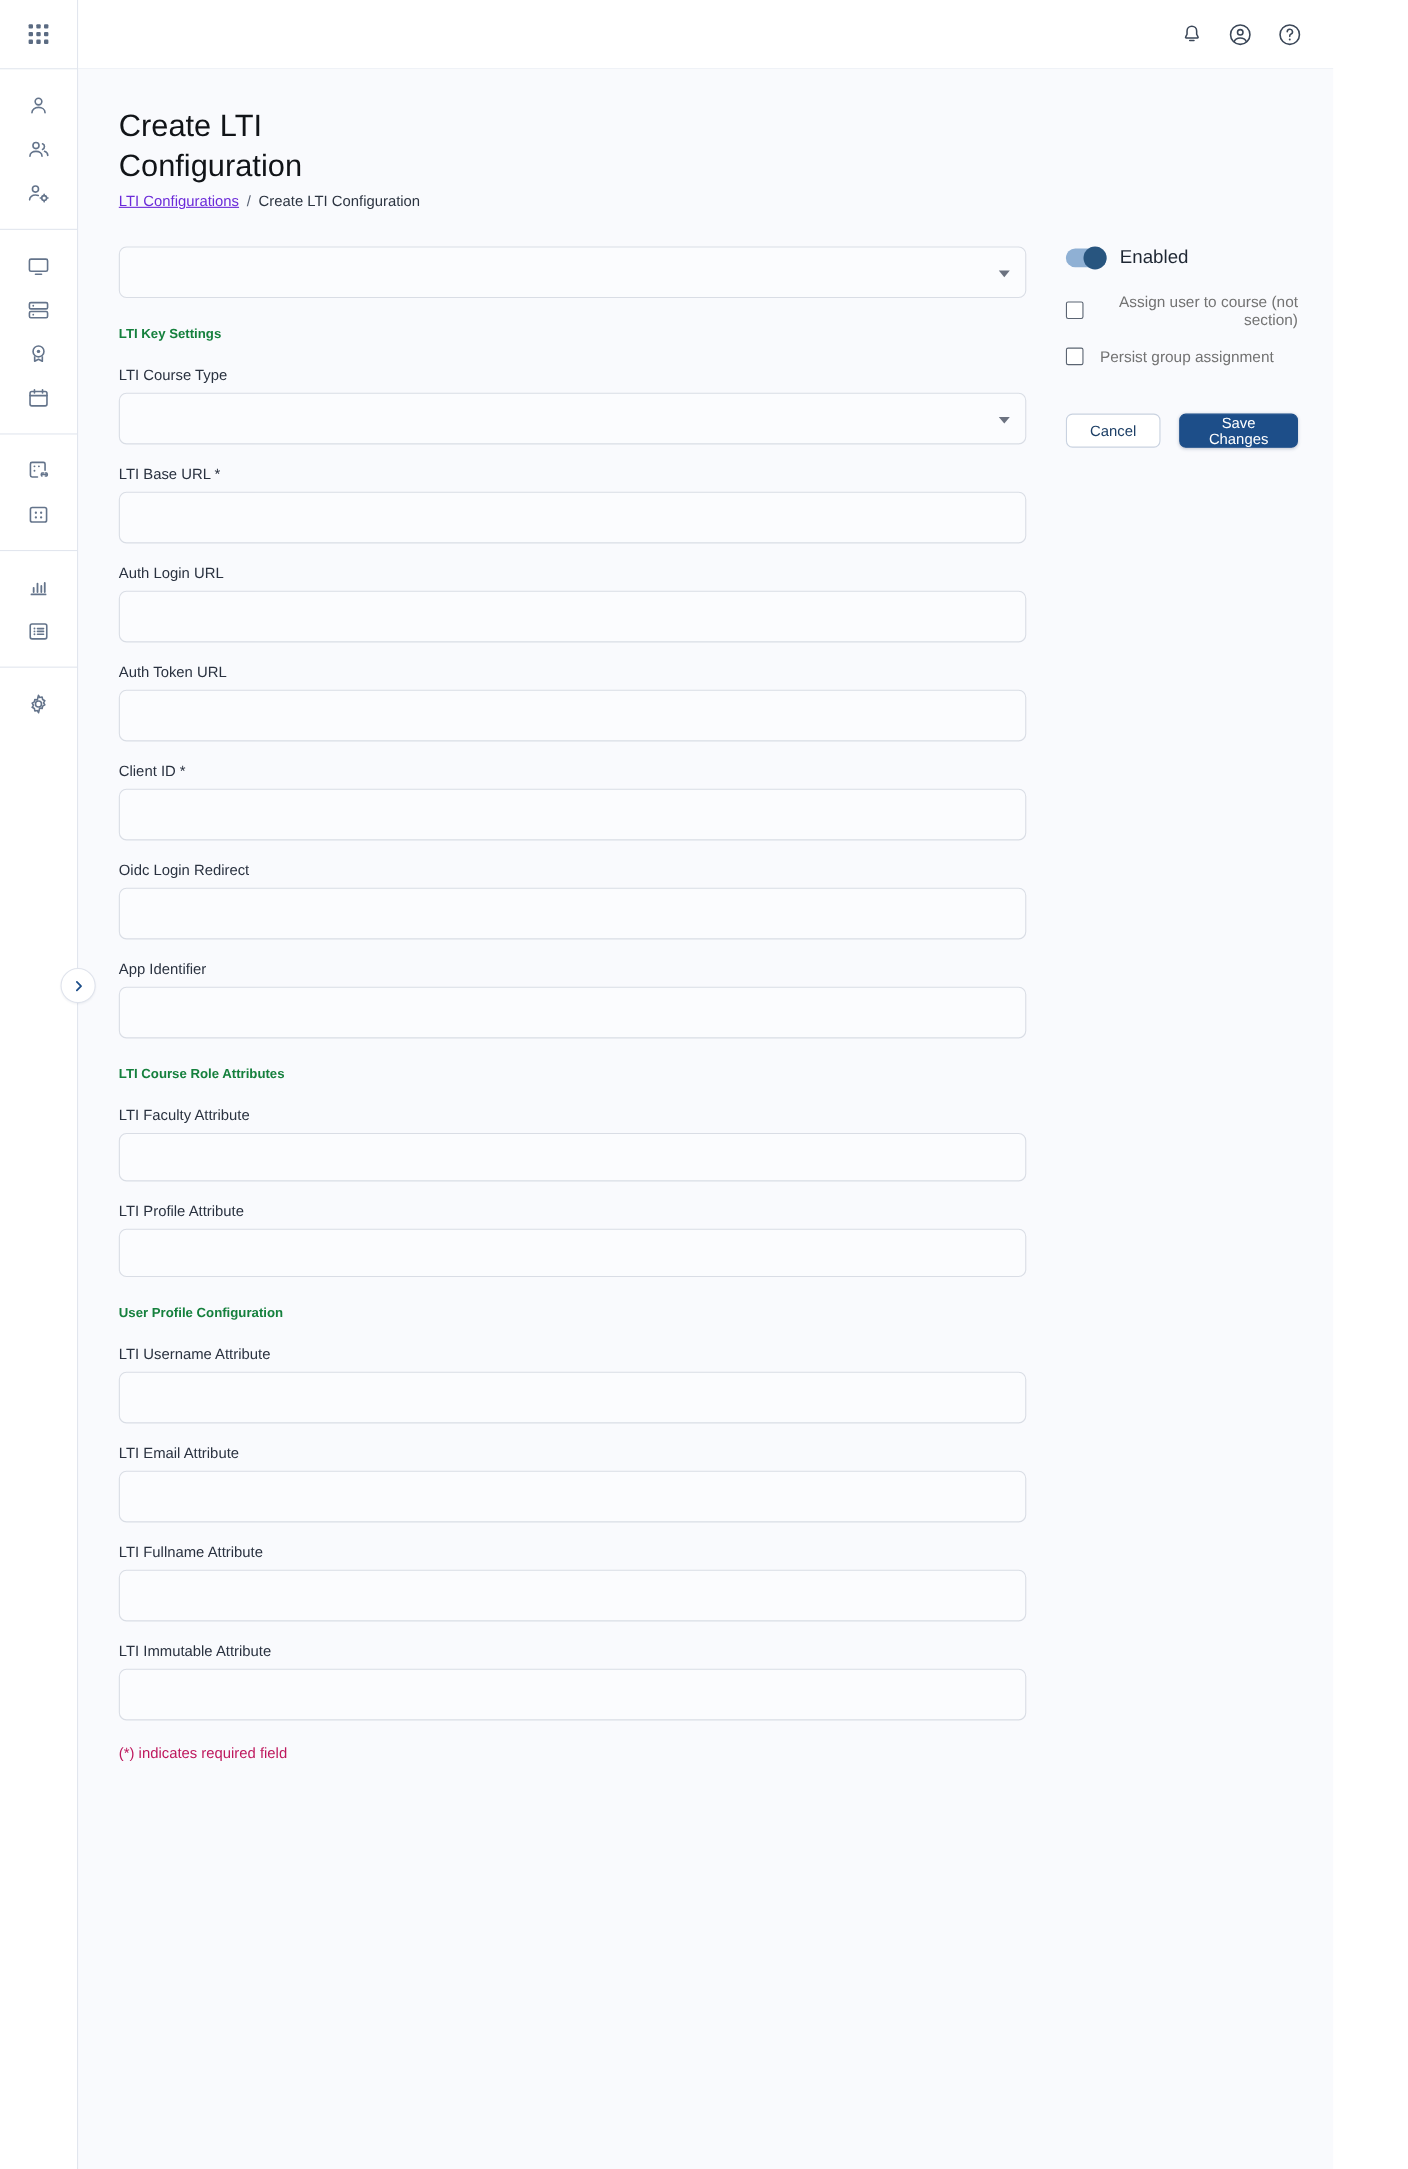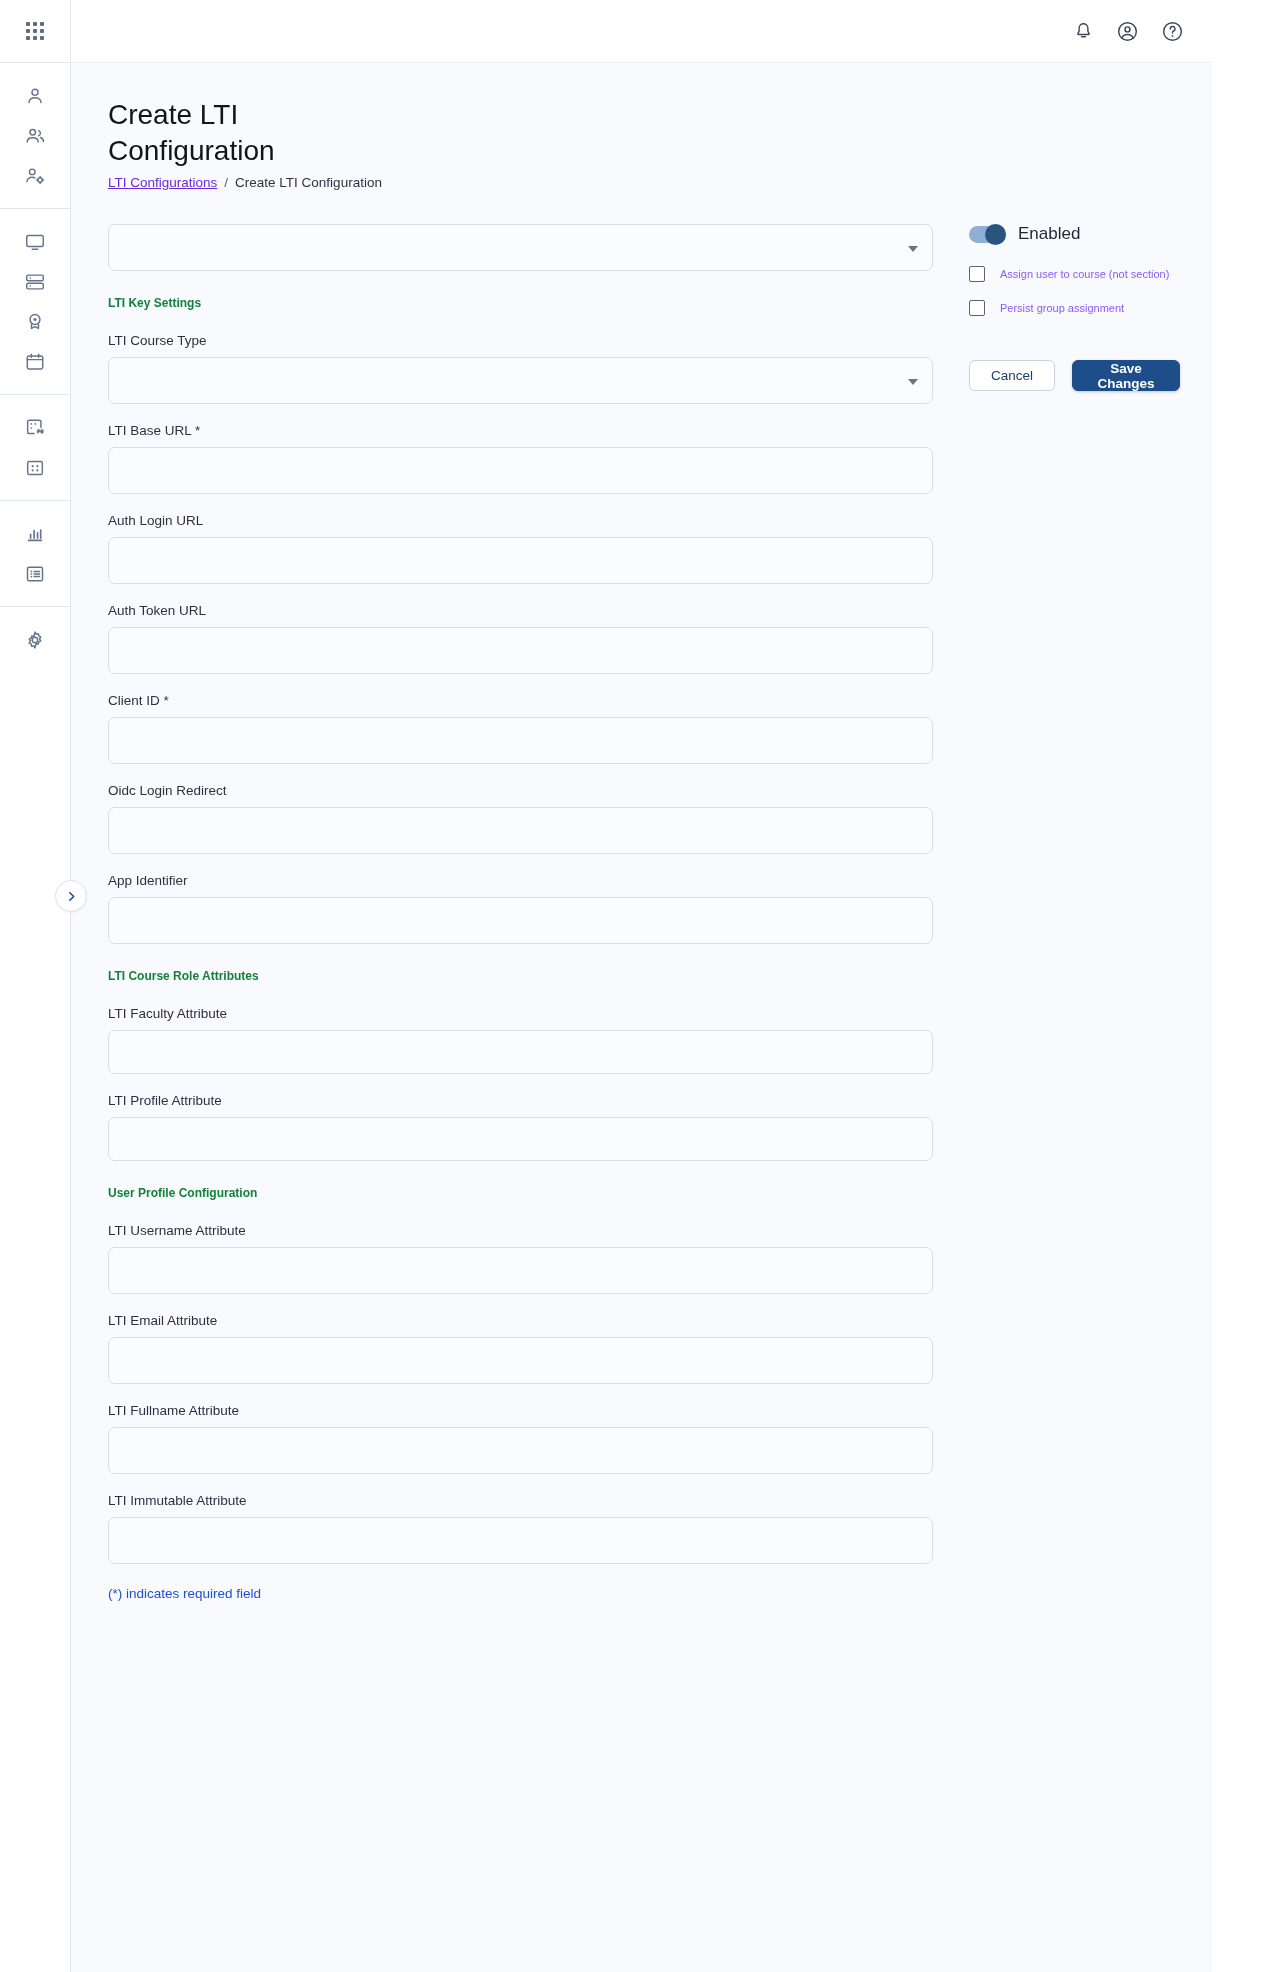--- a/index.html
+++ b/index.html
@@ -93,21 +93,21 @@
     border-right:5px solid transparent;
     border-top:6px solid #6b7280;
   }
   .ctl.short { height:44px; }
 
   h2.section {
     font-size:12px; font-weight:bold; color:#15803d;
     margin:22px 0 19px 0; line-height:20px;
   }
 
-  .required-note { font-size:13.5px; color:#1d4ed8; margin:22px 0 0 0; }
+  .required-note { font-size:13.5px; color:#be185d; margin:22px 0 0 0; }
 
   
   .toggle-row { display:flex; align-items:center; margin-bottom:22px; }
   .toggle {
     width:37px; height:17px; border-radius:9px;
     background:#8fb0d4; position:relative; flex:0 0 37px;
     cursor:pointer;
   }
   .toggle .knob {
     position:absolute; right:0; top:-2px;
@@ -115,35 +115,35 @@
     background:#28557f;
   }
   .toggle-row .lbl { margin-left:12px; font-size:17px; color:#1f2733; }
 
   .cb-row { display:flex; align-items:center; margin-bottom:18px; }
   .cb {
     width:16px; height:16px; flex:0 0 16px;
     border:1.6px solid #5b6472; border-radius:2px; background:#fff;
     cursor:pointer;
   }
-  .cb-row .lbl { margin-left:15px; font-size:11px; color:#8b5cf6;text-align:right; }
+  .cb-row .lbl { margin-left:15px; font-size:14px; color:#737373;text-align:right; }
 
   .btn-row { display:flex; align-items:center; gap:17px; margin-top:44px; }
   .btn {
     font-family:"Liberation Sans", sans-serif;
     font-size:13.5px; border-radius:6px; cursor:pointer;
     height:31px; display:inline-flex; align-items:center; justify-content:center;
   }
   .btn-cancel {
     background:#ffffff; color:#1d3f66;
     border:1px solid #c9d2e0; padding:12px 21px;
   }
   .btn-save {
     background:#1d4e89; color:#ffffff; border:1px solid #1d4e89;
-    padding:0 19px; font-weight:bold;
+    padding:0 19px; font-weight:normal;
     box-shadow:0 1px 3px rgba(20,40,80,.25);
   }
 </style>
 </head>
 <body>
 
 <div class="app">
 
   <nav class="sidebar">
 

